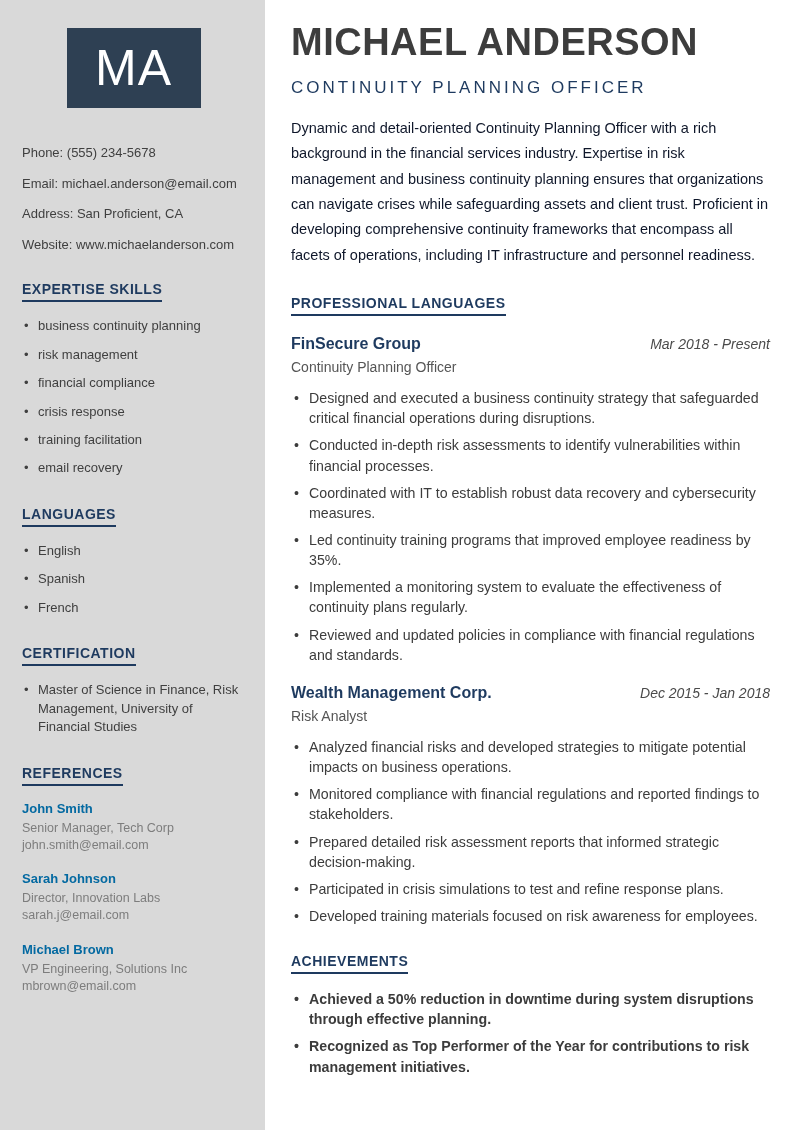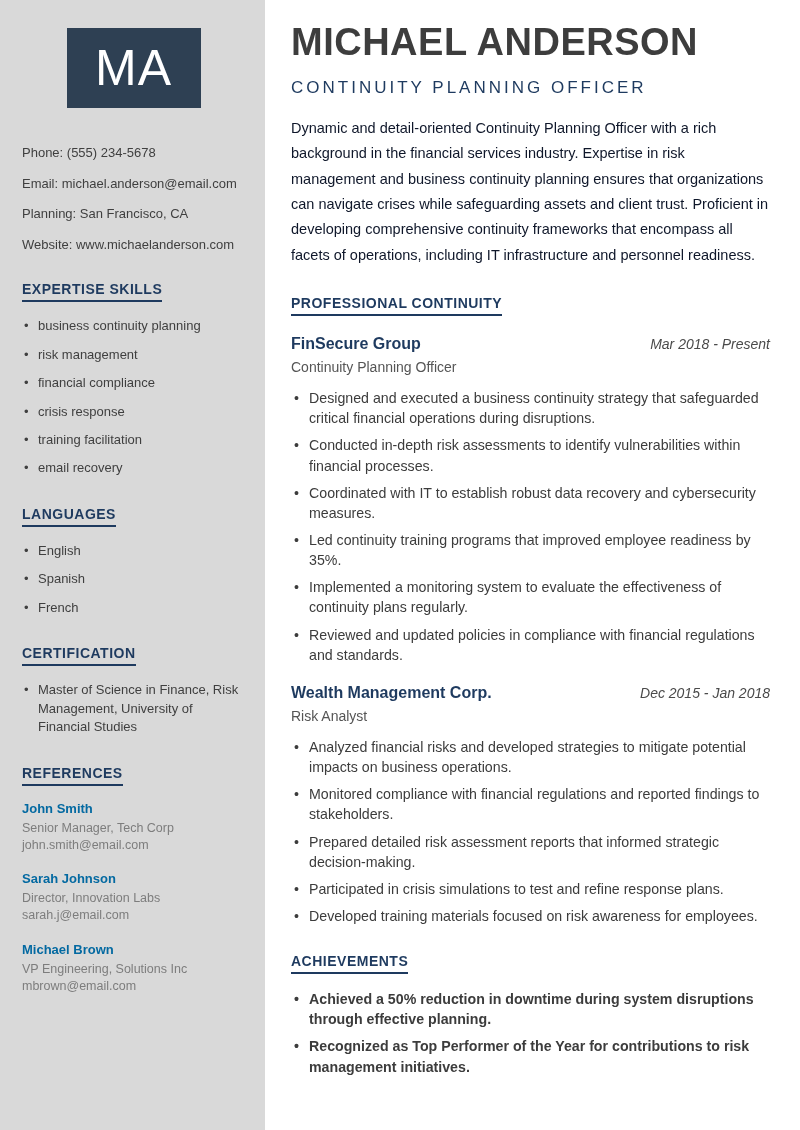--- a/index.html
+++ b/index.html
@@ -127,21 +127,21 @@
 <div class="page">
 
   <aside class="sidebar">
     <div class="monogram">
       <span>MA</span>
     </div>
 
     <div class="contact">
       <div class="contact-line">Phone: (555) 234-5678</div>
       <div class="contact-line">Email: michael.anderson@email.com</div>
-      <div class="contact-line">Planning: San Francisco, CA</div>
+      <div class="contact-line">Address: San Proficient, CA</div>
       <div class="contact-line">Website: www.michaelanderson.com</div>
     </div>
 
     <section class="side-section">
       <h3 class="side-heading">
         <span class="underline">EXPERTISE SKILLS</span>
       </h3>
       <ul class="dotlist">
           <li>business continuity planning</li>
           <li>risk management</li>
@@ -196,21 +196,21 @@
     </section>
   </aside>
 
   <main class="main">
     <h1 class="name">MICHAEL ANDERSON</h1>
     <h2 class="job-title">CONTINUITY PLANNING OFFICER</h2>
     <p class="summary">Dynamic and detail-oriented Continuity Planning Officer with a rich background in the financial services industry. Expertise in risk management and business continuity planning ensures that organizations can navigate crises while safeguarding assets and client trust. Proficient in developing comprehensive continuity frameworks that encompass all facets of operations, including IT infrastructure and personnel readiness.</p>
 
     <section class="main-section">
       <h3 class="main-heading">
-        <span class="underline">PROFESSIONAL CONTINUITY</span>
+        <span class="underline">PROFESSIONAL LANGUAGES</span>
       </h3>
 
       <div class="job">
         <div class="job-header">
           <span class="company">FinSecure Group</span>
           <span class="dates">Mar 2018 - Present</span>
         </div>
         <div class="role">Continuity Planning Officer</div>
         <ul class="bullets">
             <li>Designed and executed a business continuity strategy that safeguarded critical financial operations during disruptions.</li>

